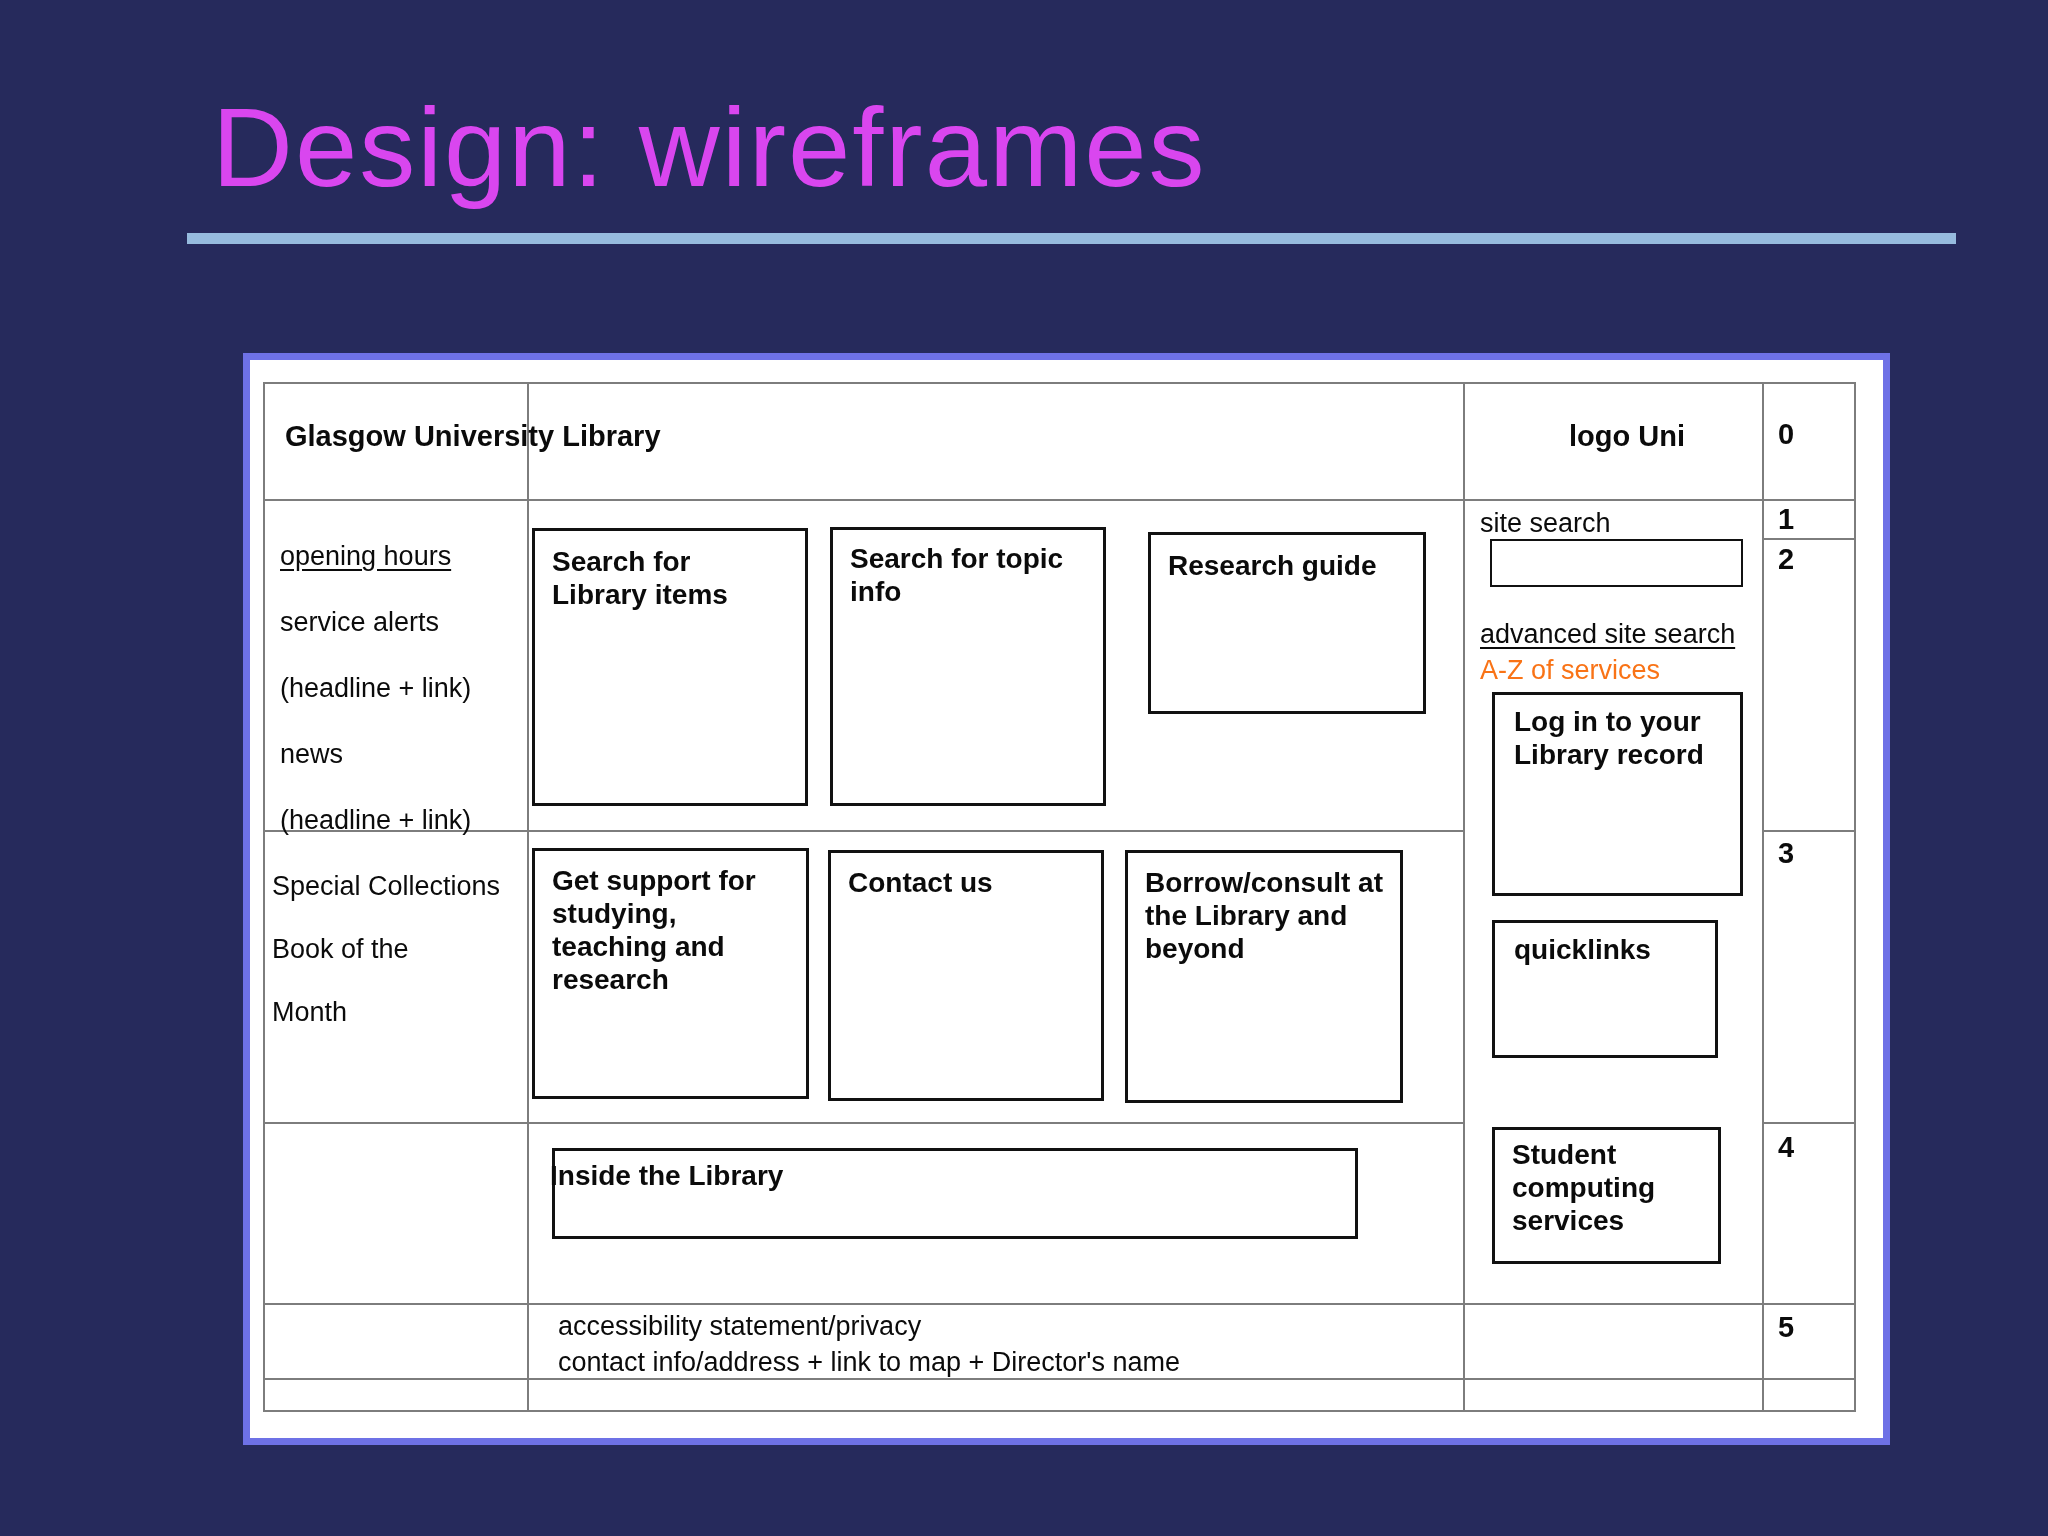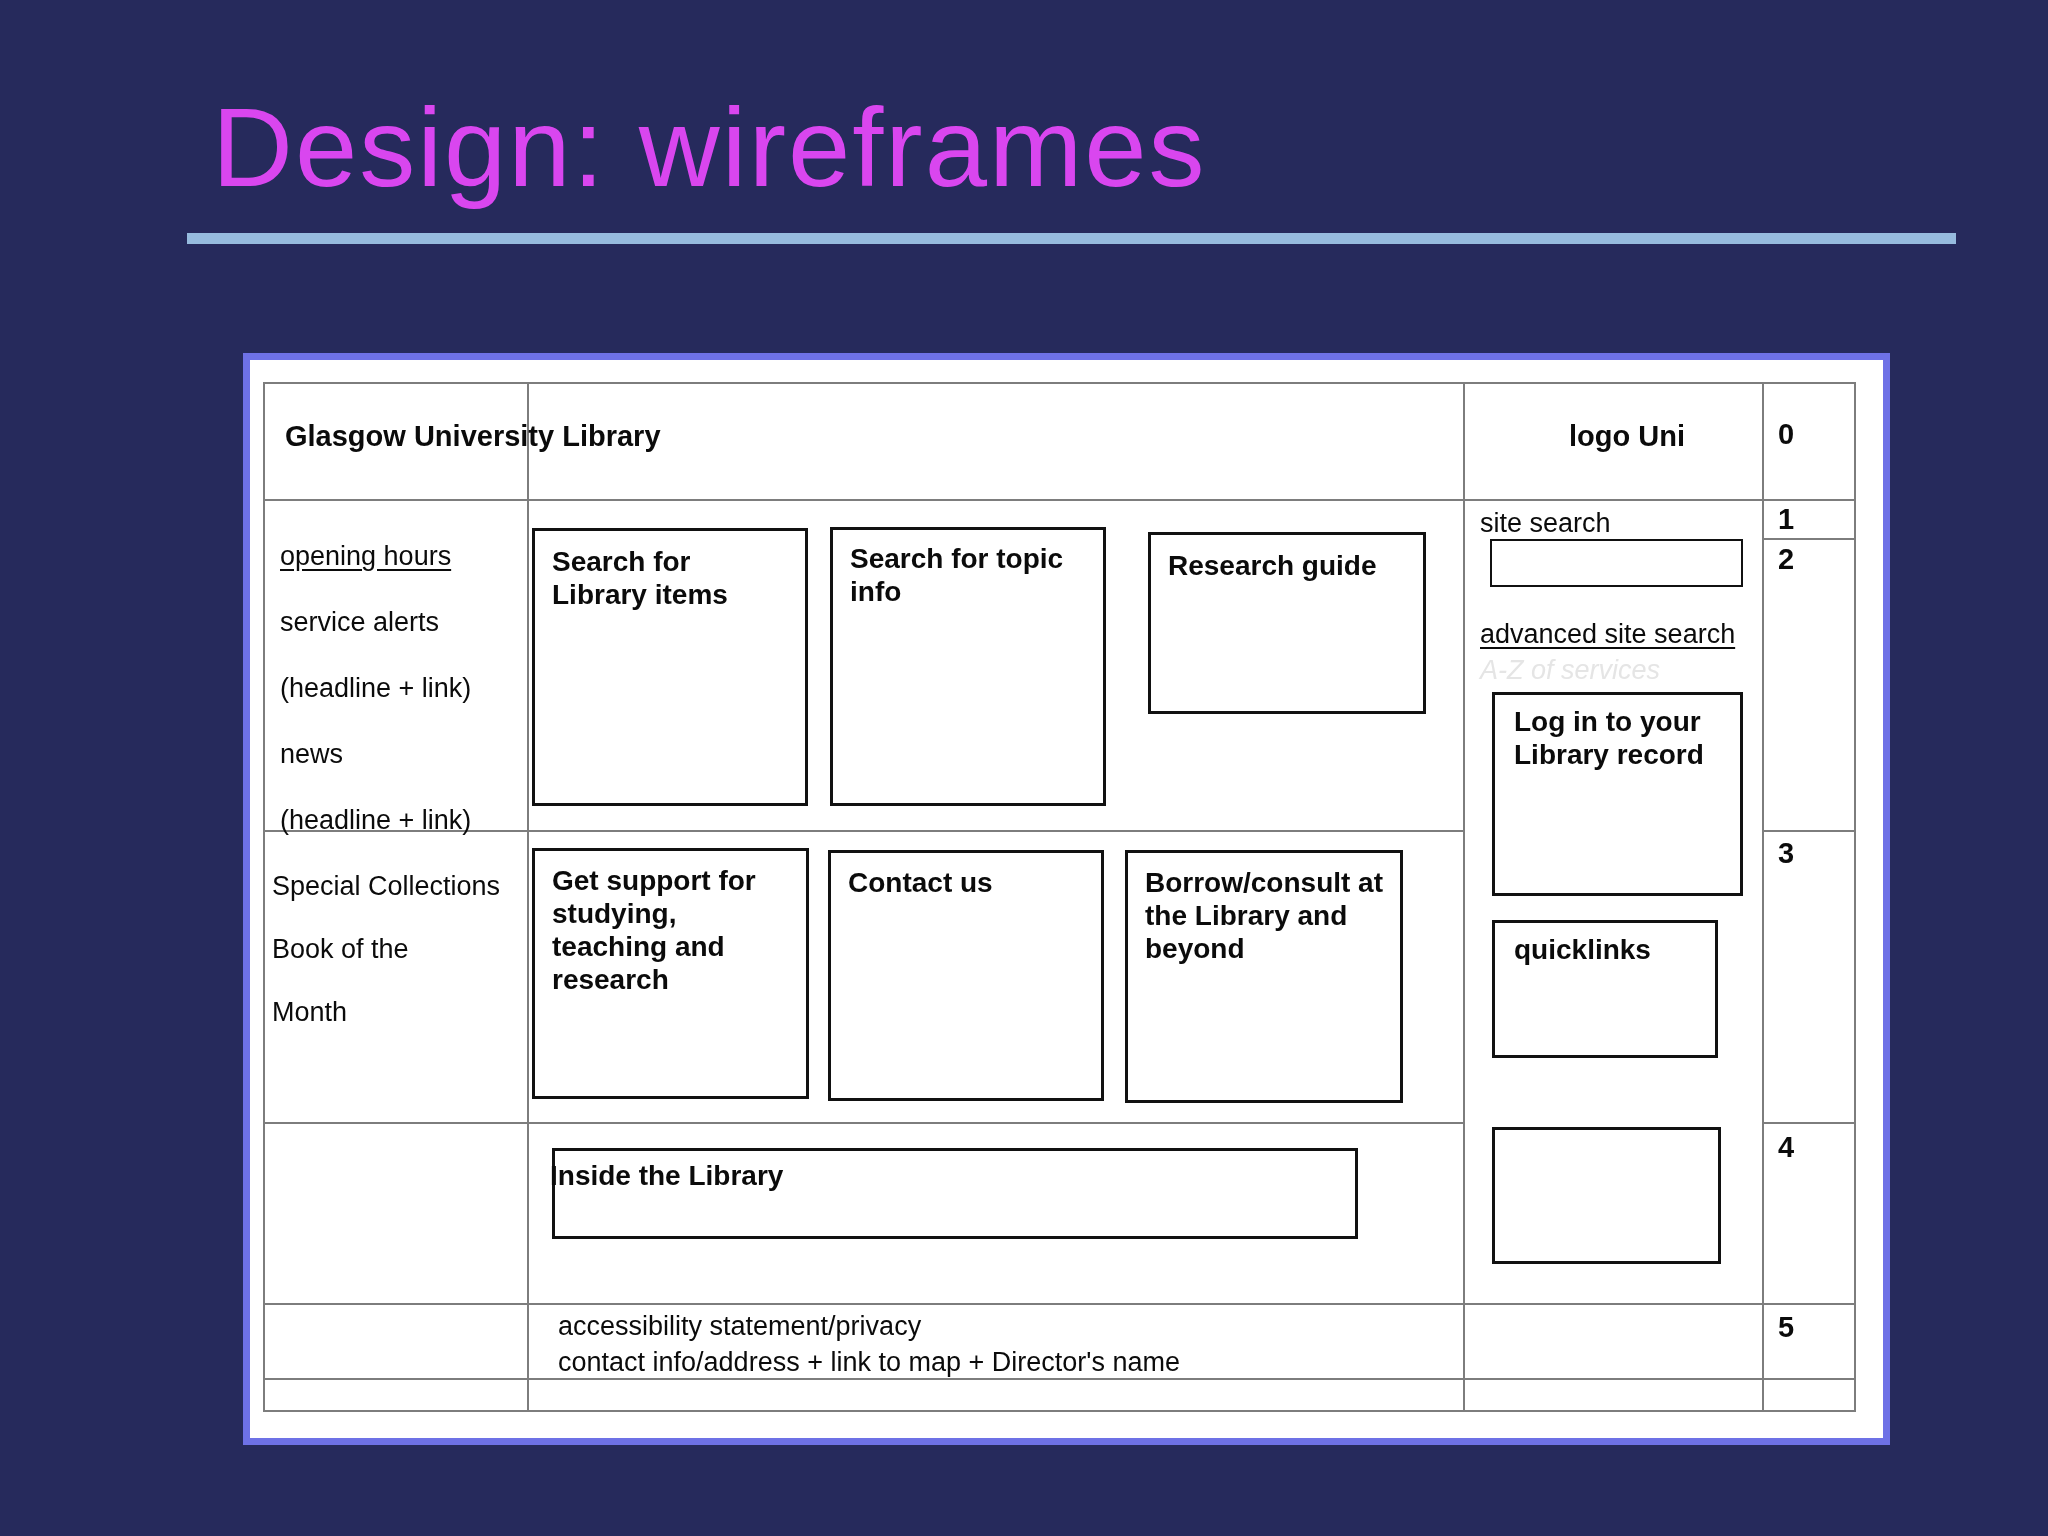--- a/index.html
+++ b/index.html
@@ -18,21 +18,21 @@
   .table-frame{left:263px;top:382px;width:1593px;height:1030px;border:2px solid #7d7d7d;}
 
   .wf-box{border:3px solid #111111;background:#ffffff;}
   .wf-input{border:2px solid #111111;background:#ffffff;}
 
   .txt{color:#0b0b0b;font-size:27px;line-height:34px;}
   .txt-b{color:#0b0b0b;font-weight:bold;font-size:28px;line-height:33px;}
   .hdr{color:#0b0b0b;font-weight:bold;font-size:29px;line-height:32px;white-space:nowrap;}
   .num{color:#0b0b0b;font-weight:bold;font-size:29px;line-height:30px;}
   .u{text-decoration:underline;text-underline-offset:4px;}
-  .muted{color:#e5e5e5;font-style:italic;}
+  .muted{color:#f97316;}
   .block-line{display:block;margin-top:32px;}
 </style>
 </head>
 <body>
 
 <div class="stage">
 
   <div class="abs slide-title">Design: wireframes</div>
   <div class="abs title-underline"></div>
 
@@ -101,17 +101,18 @@
   <div class="abs txt u" style="left:1480px;top:617px;">advanced site search</div>
   <div class="abs txt muted" style="left:1480px;top:653px;">A-Z of services</div>
 
   <div class="abs wf-box" style="left:1492px;top:692px;width:251px;height:204px;"></div>
   <div class="abs txt-b" style="left:1514px;top:705px;width:215px;">Log in to your Library record</div>
 
   <div class="abs wf-box" style="left:1492px;top:920px;width:226px;height:138px;"></div>
   <div class="abs txt-b" style="left:1514px;top:933px;width:200px;">quicklinks</div>
 
   <div class="abs wf-box" style="left:1492px;top:1127px;width:229px;height:137px;"></div>
+  <div class="abs txt-b" style="left:1512px;top:1138px;width:200px;">Student computing services</div>
 
   <div class="abs txt" style="left:558px;top:1309px;white-space:nowrap;">accessibility statement/privacy</div>
   <div class="abs txt" style="left:558px;top:1345px;white-space:nowrap;">contact info/address + link to map + Director's name</div>
 
 </div>
 
 </body></html>

